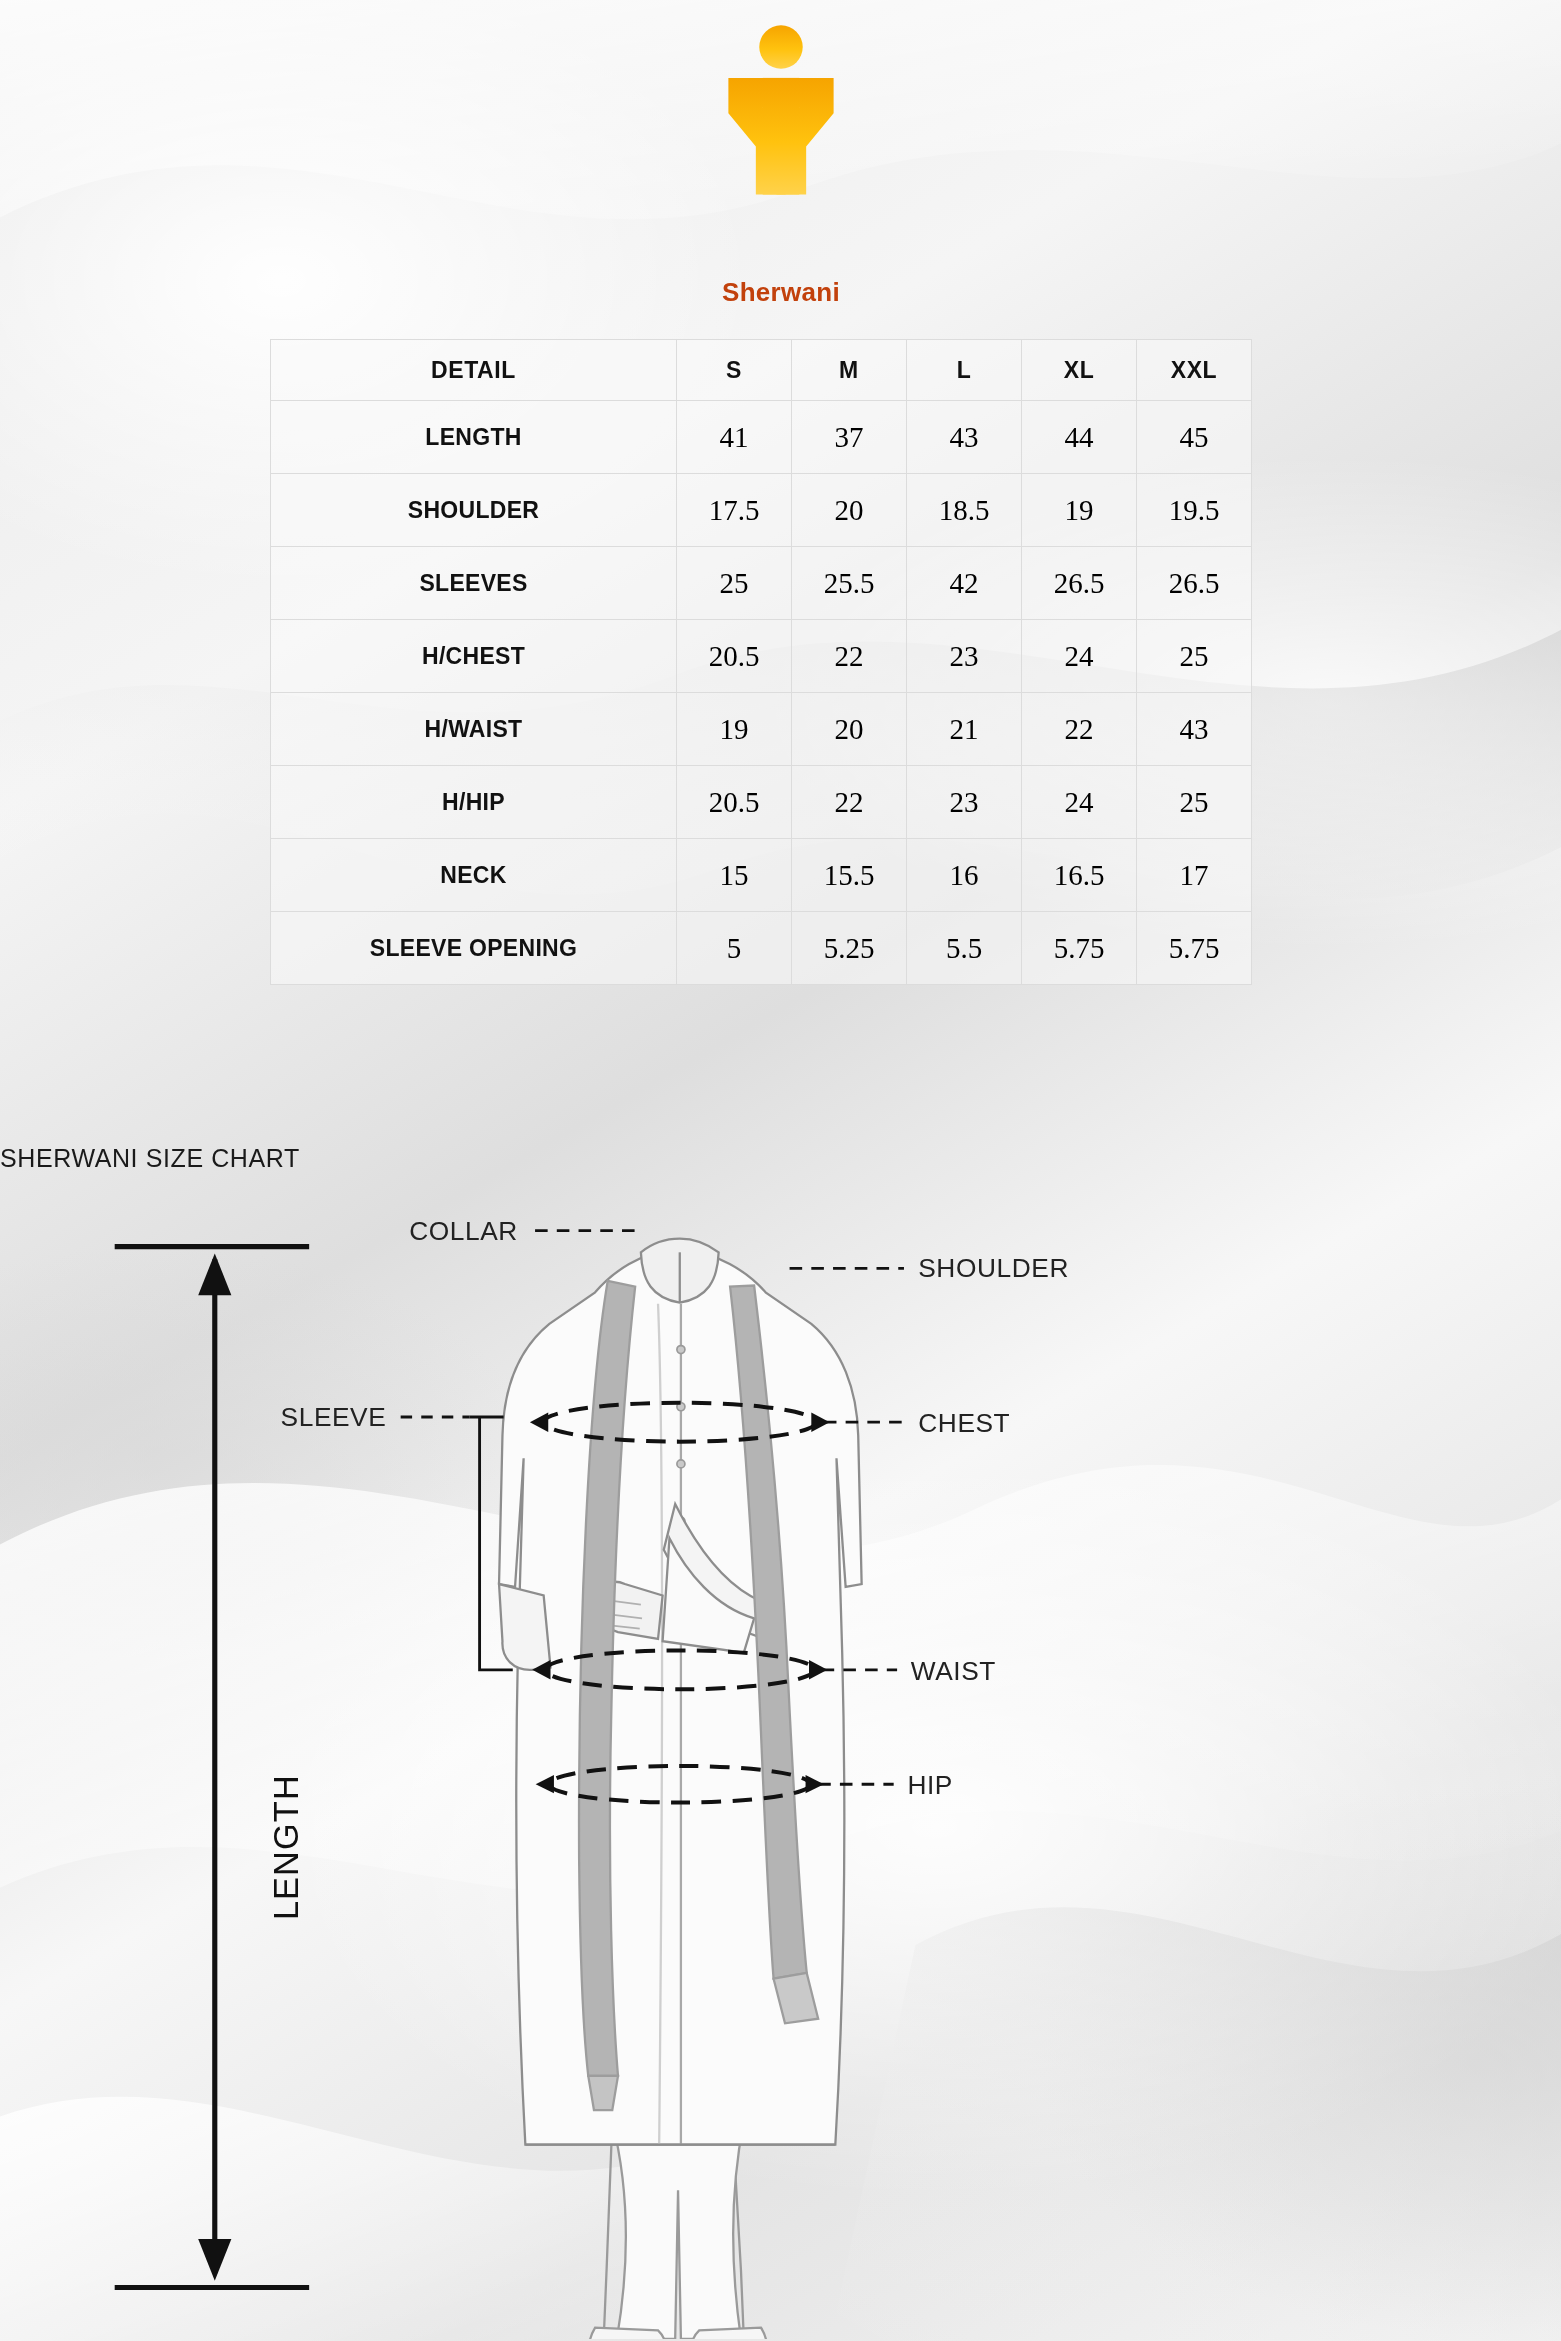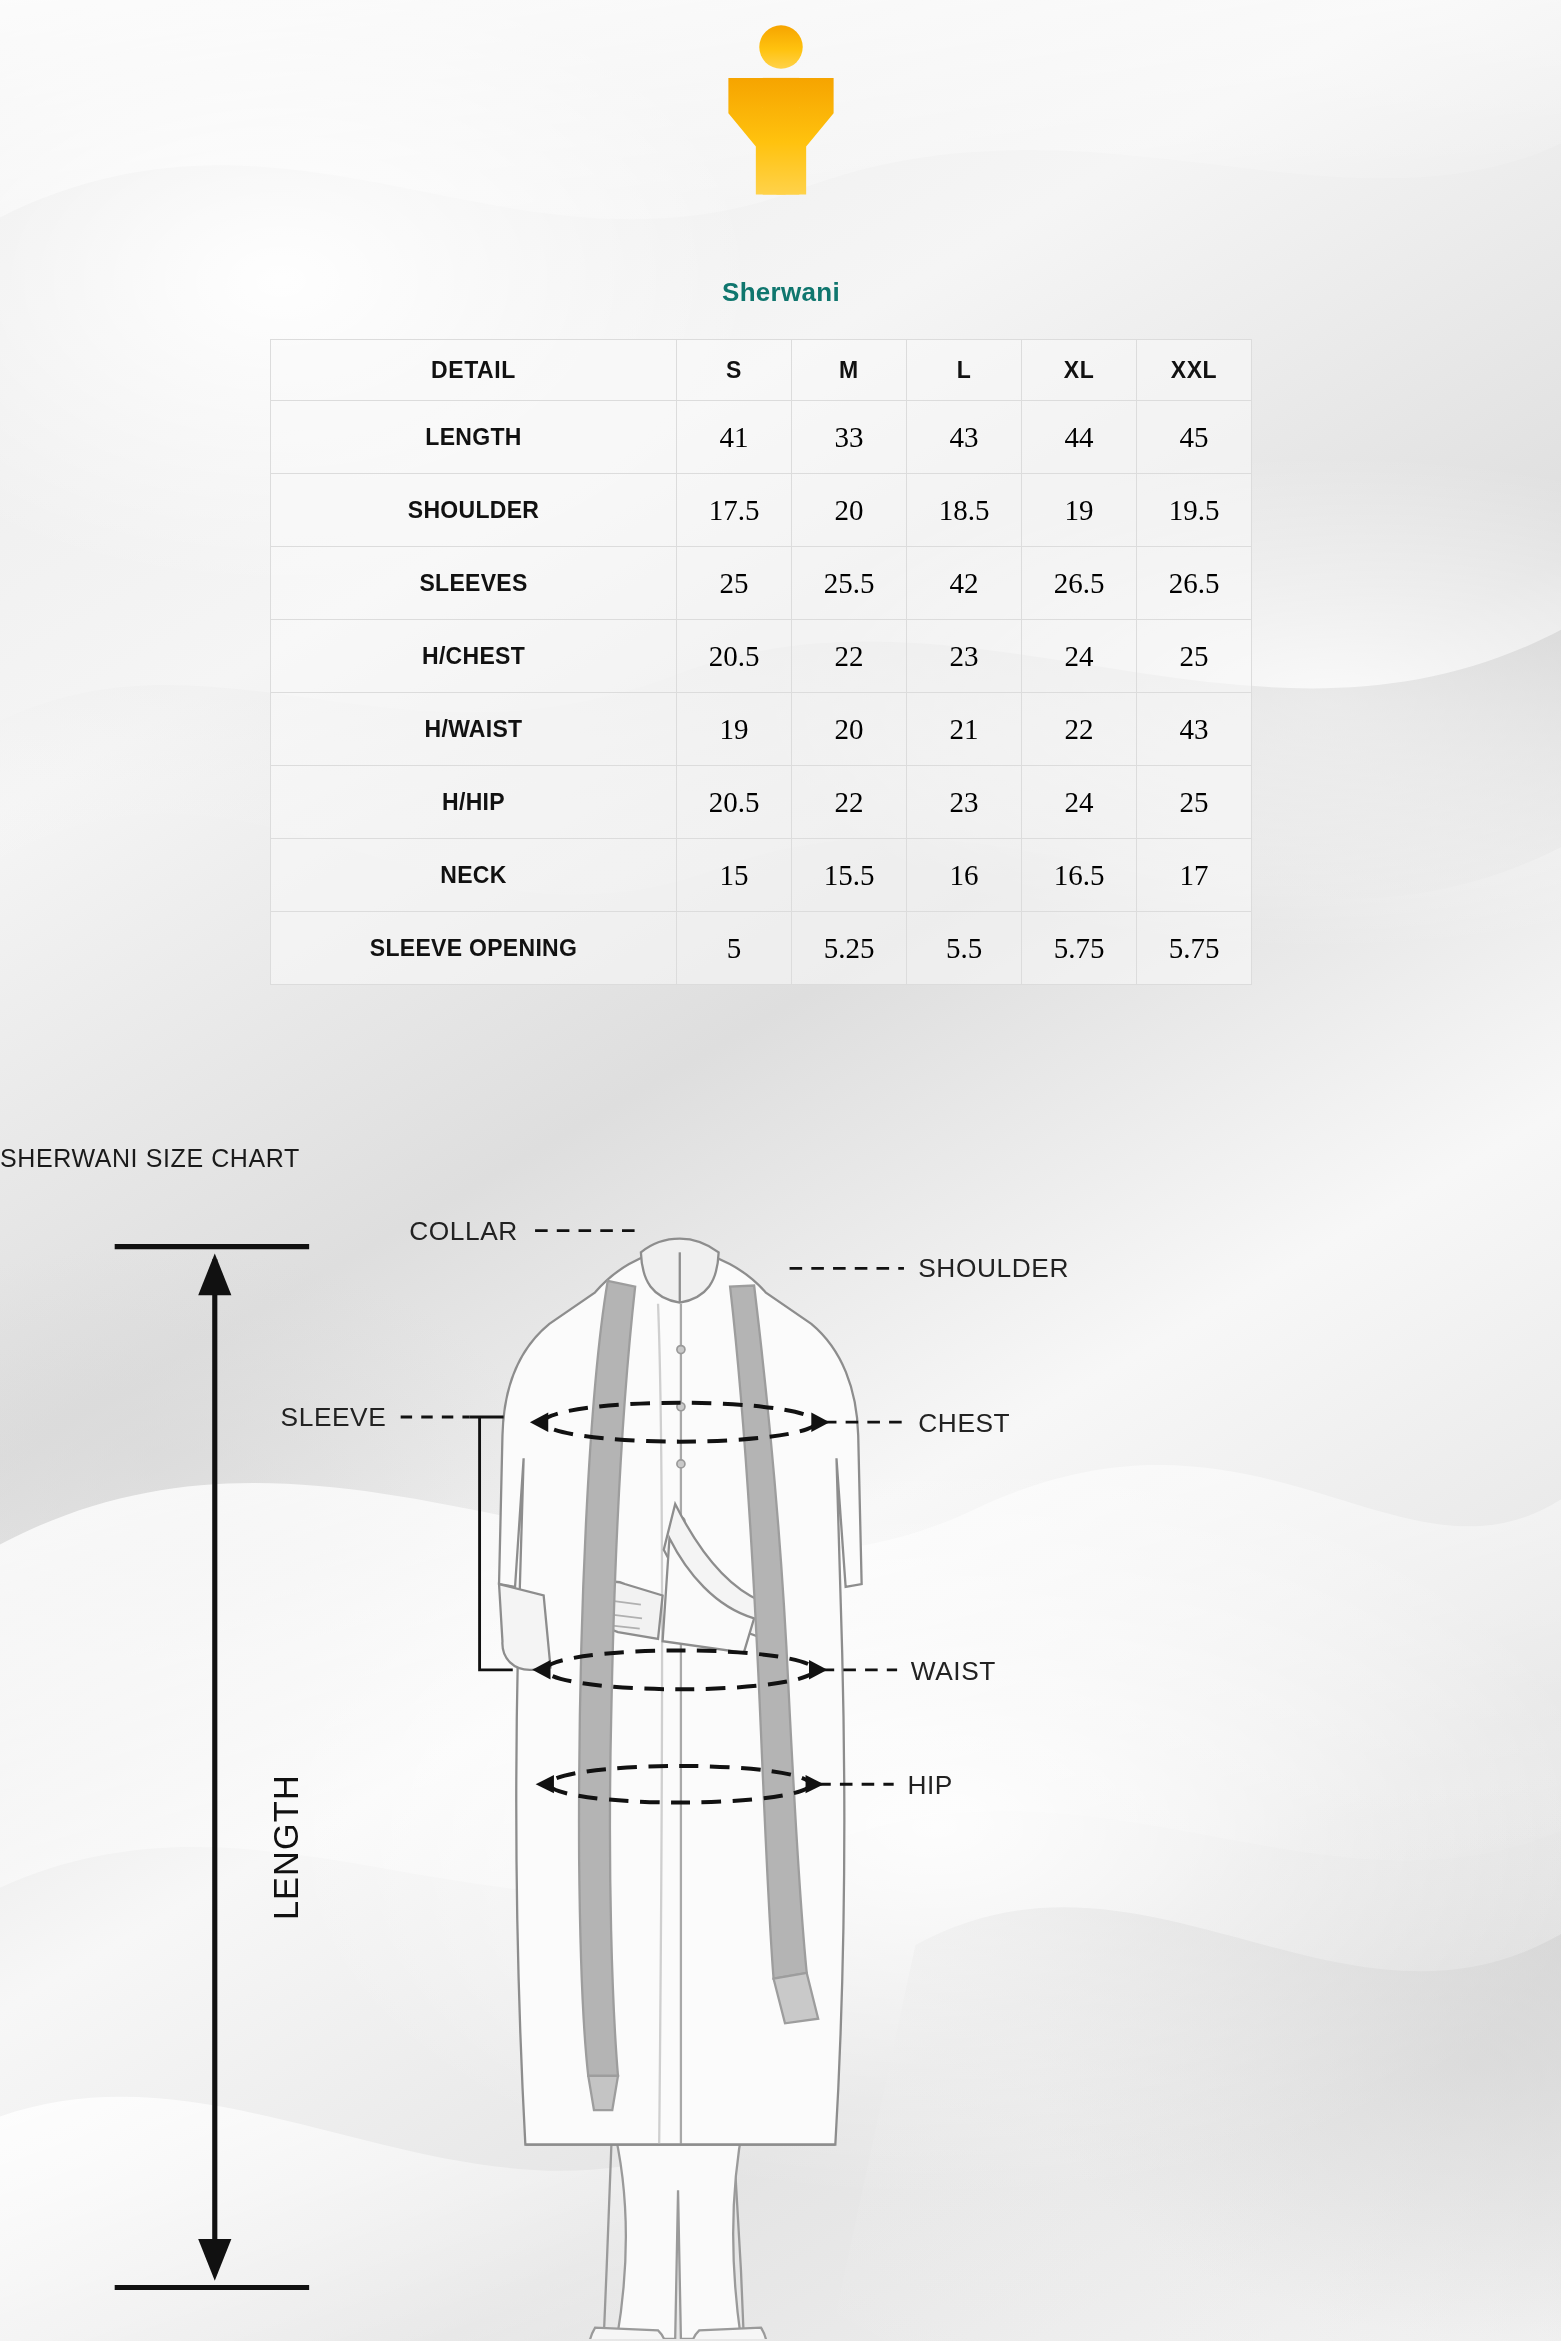--- a/index.html
+++ b/index.html
@@ -44,21 +44,21 @@
 
   
   .title {
     position: absolute;
     top: 277px;
     left: 0;
     width: 100%;
     text-align: center;
     font-size: 26px;
     font-weight: bold;
-    color: #0f766e;
+    color: #c2410c;
     letter-spacing: 0.3px;
   }
 
   
   .table-wrap {
     position: absolute;
     top: 339px;
     left: 270px;
     width: 982px;
   }
@@ -192,21 +192,21 @@
           <th>M</th>
           <th>L</th>
           <th>XL</th>
           <th>XXL</th>
         </tr>
       </thead>
       <tbody>
         <tr>
           <th class="detail-cell">LENGTH</th>
           <td class="val">41</td>
-          <td class="val">33</td>
+          <td class="val">37</td>
           <td class="val">43</td>
           <td class="val">44</td>
           <td class="val">45</td>
         </tr>
         <tr>
           <th class="detail-cell">SHOULDER</th>
           <td class="val">17.5</td>
           <td class="val">20</td>
           <td class="val">18.5</td>
           <td class="val">19</td>

